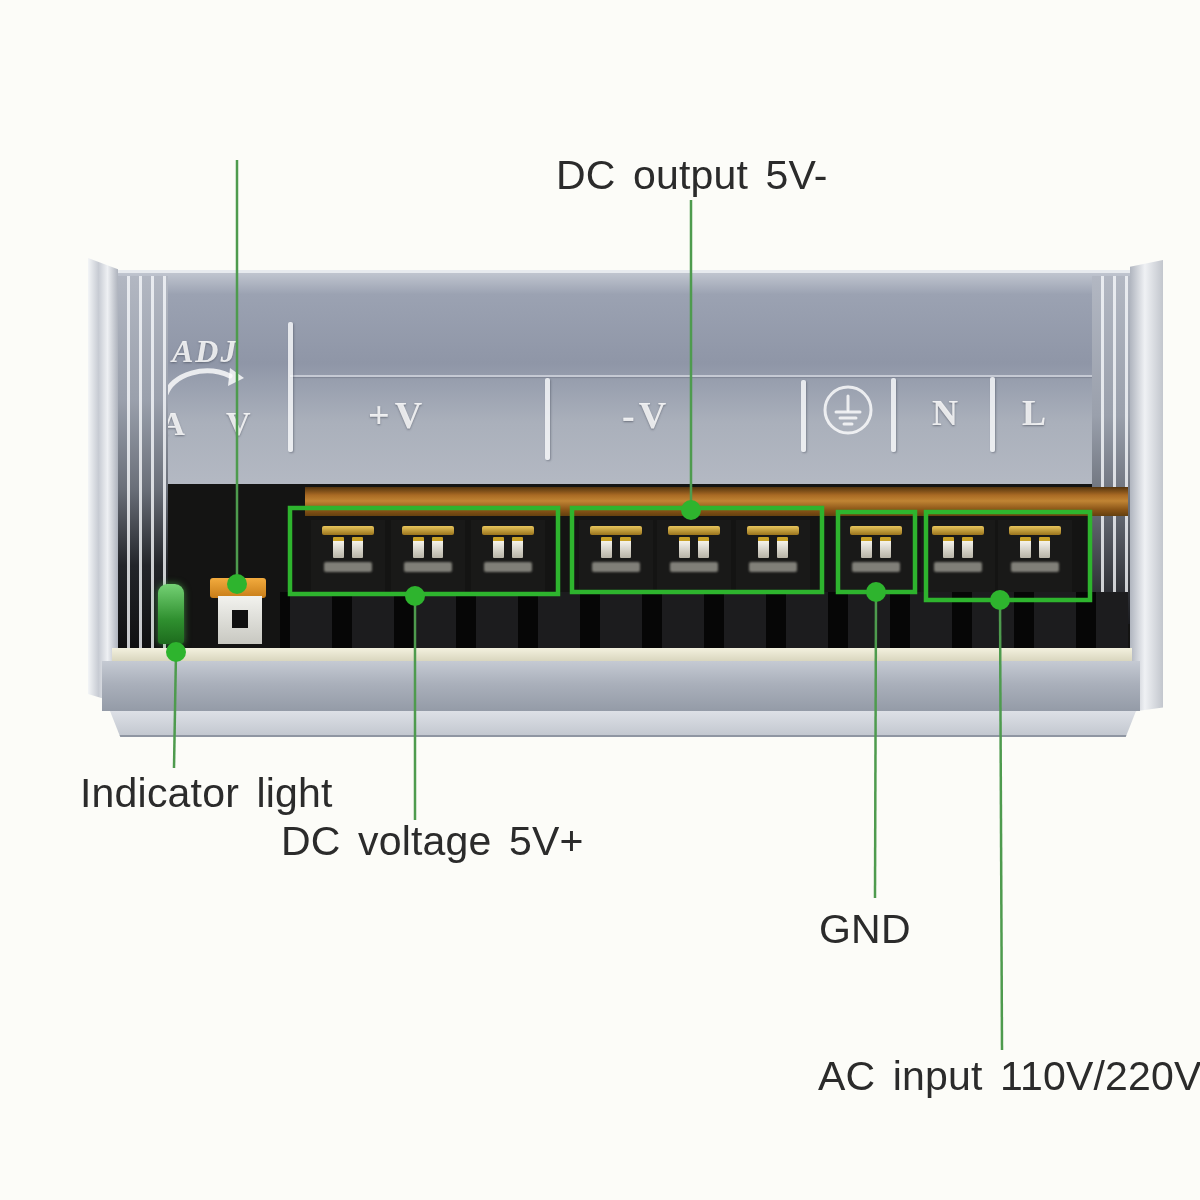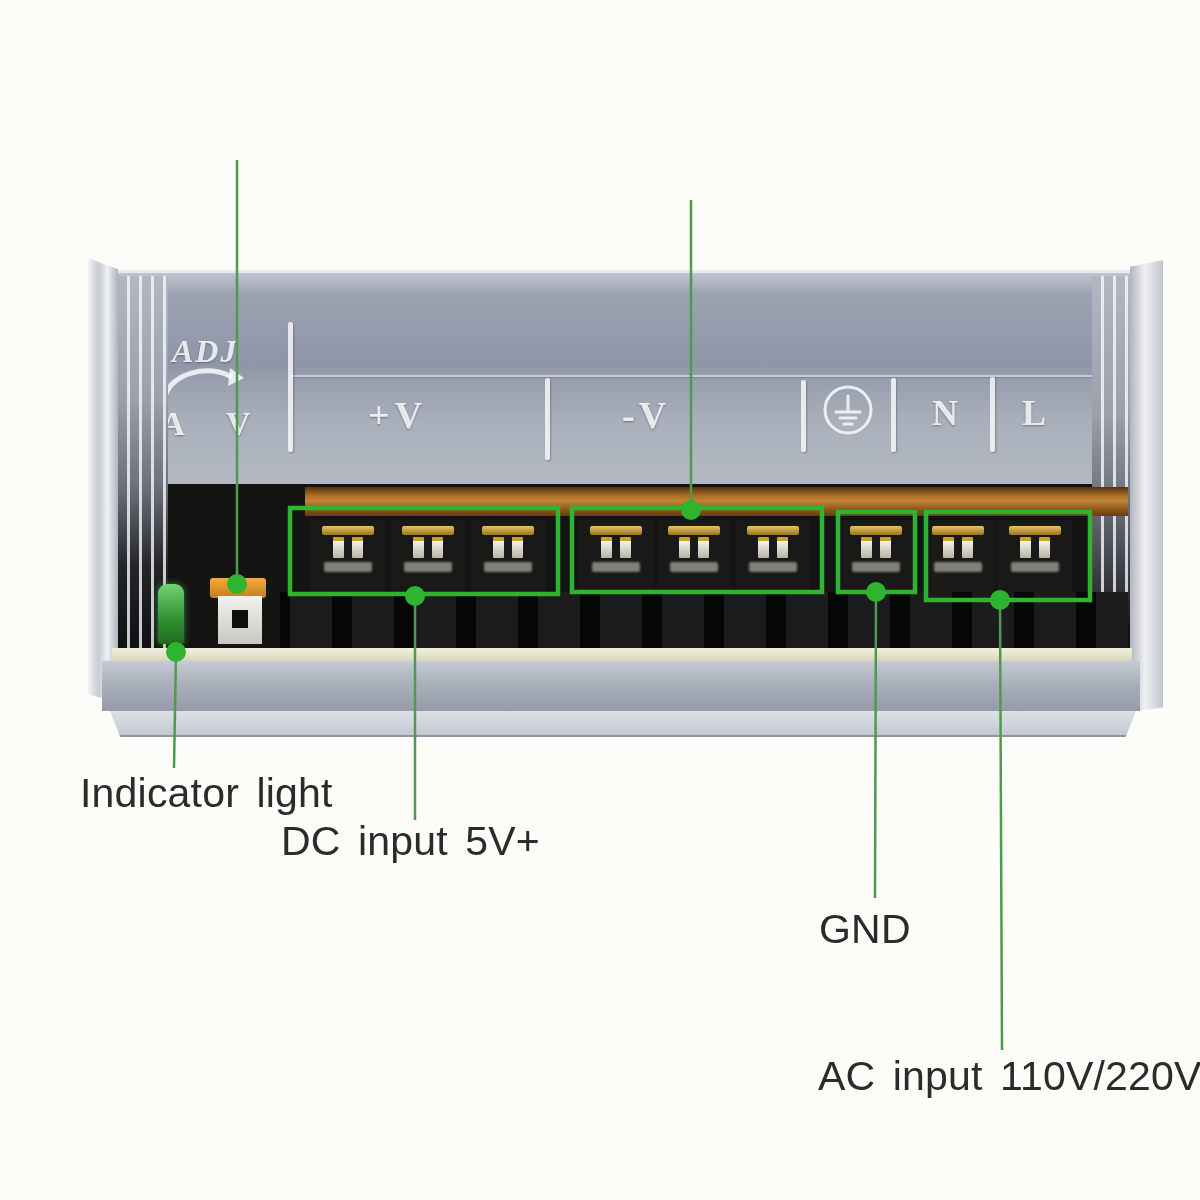--- a/index.html
+++ b/index.html
@@ -258,18 +258,19 @@
     <g fill="#2eb42e">
       <circle cx="237" cy="584" r="10"></circle>
       <circle cx="691" cy="510" r="10"></circle>
       <circle cx="176" cy="652" r="10"></circle>
       <circle cx="415" cy="596" r="10"></circle>
       <circle cx="876" cy="592" r="10"></circle>
       <circle cx="1000" cy="600" r="10"></circle>
     </g>
   </svg>
 
+  <div class="lbl" style="left:556px; top:152px;">DC output 5V-</div>
   <div class="lbl" style="left:80px;  top:770px;">Indicator light</div>
-  <div class="lbl" style="left:281px; top:818px;">DC input 5V+</div>
+  <div class="lbl" style="left:281px; top:818px;">DC voltage 5V+</div>
   <div class="lbl" style="left:819px; top:906px;">GND</div>
   <div class="lbl" style="left:818px; top:1053px;">AC input 110V/220V</div>
 
 </div>
 
 </body></html>

